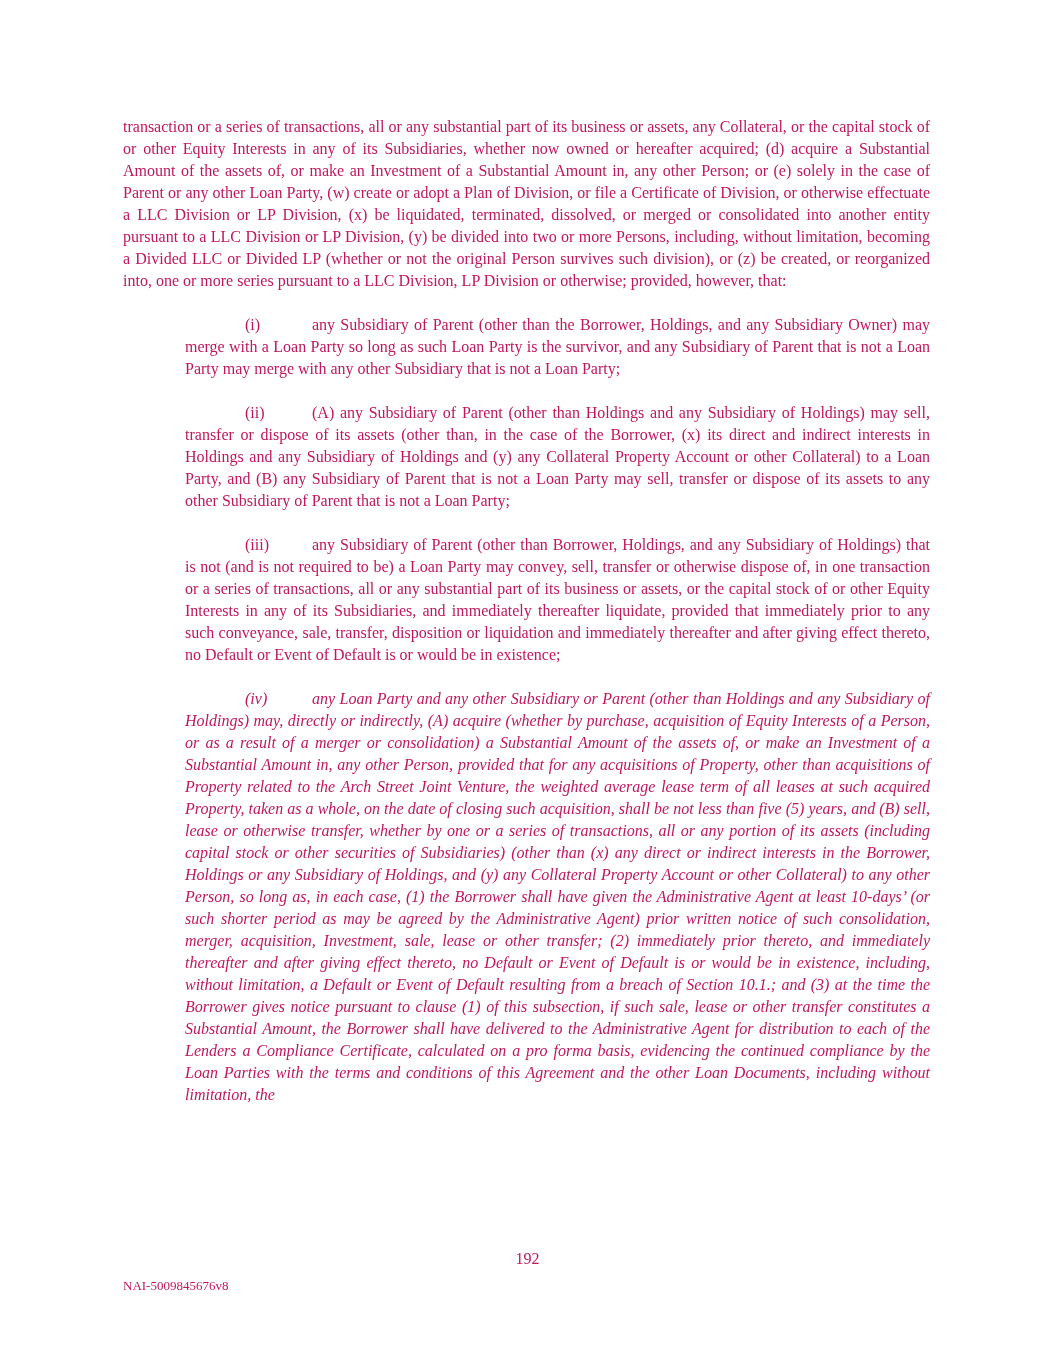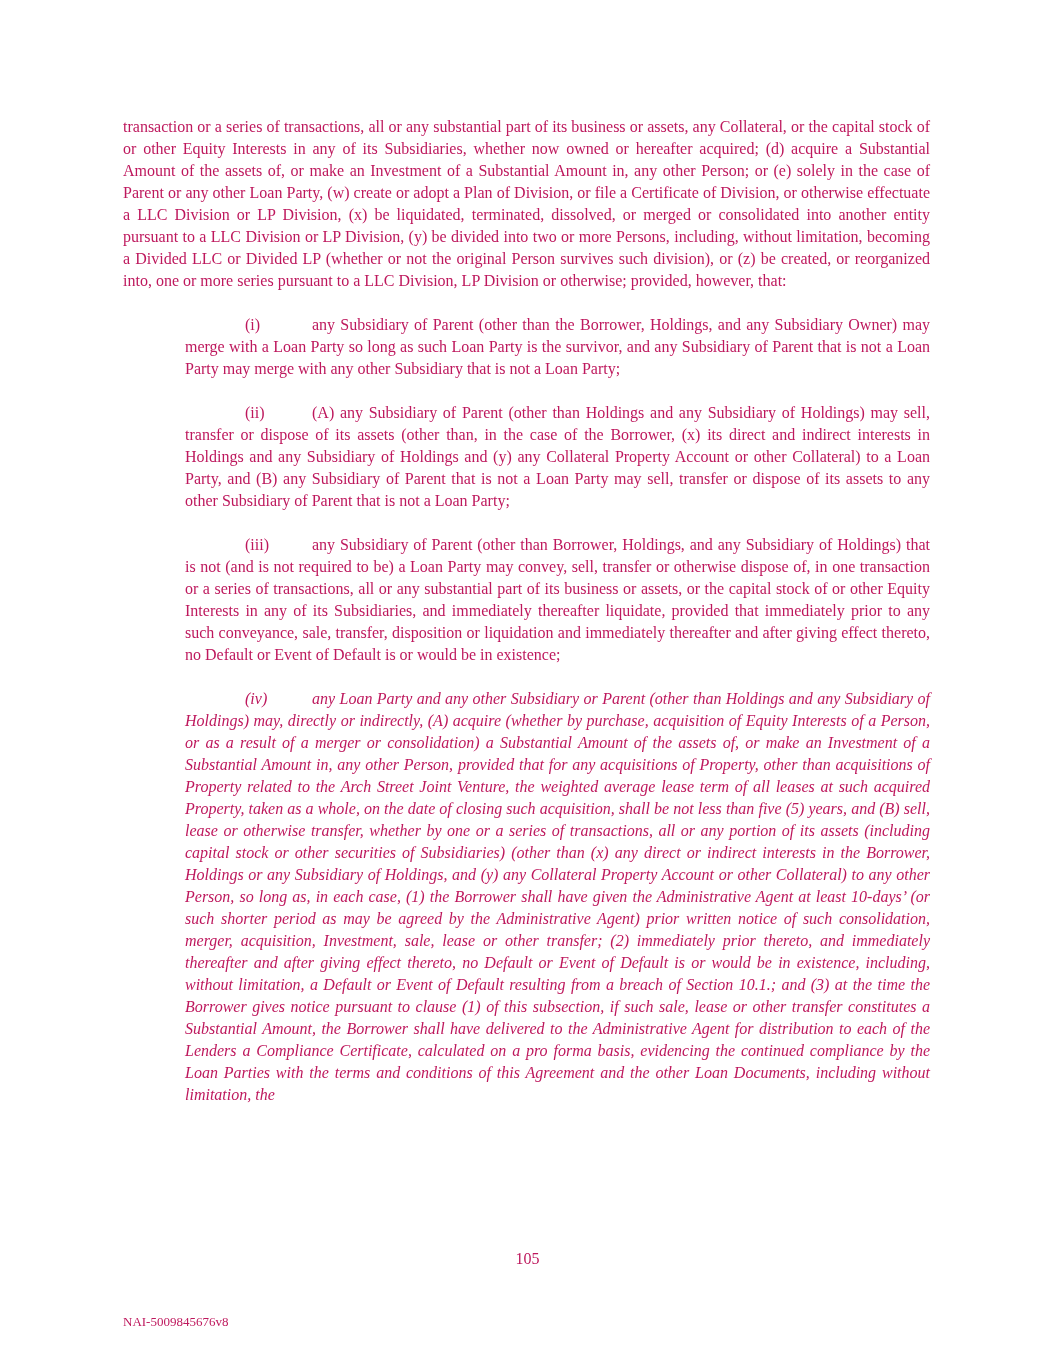--- a/index.html
+++ b/index.html
@@ -47,21 +47,21 @@
     left: 0;
     top: 1248px;
     width: 100%;
     text-align: center;
     font-size: 16px;
     line-height: 22px;
   }
   .doc-id {
     position: absolute;
     left: 123px;
-    top: 1314px;
+    top: 1278px;
     font-size: 13px;
     line-height: 16px;
   }
 </style>
 </head>
 <body>
 
 <div class="page">
 
   <div class="content">
@@ -71,17 +71,17 @@
     <p class="clause"><span class="clause-label">(i)</span><span>any Subsidiary of Parent (other than the Borrower, Holdings, and any Subsidiary Owner) may merge with a Loan Party so long as such Loan Party is the survivor, and any Subsidiary of Parent that is not a Loan Party may merge with any other Subsidiary that is not a Loan Party;</span></p>
 
     <p class="clause"><span class="clause-label">(ii)</span><span>(A) any Subsidiary of Parent (other than Holdings and any Subsidiary of Holdings) may sell, transfer or dispose of its assets (other than, in the case of the Borrower, (x) its direct and indirect interests in Holdings and any Subsidiary of Holdings and (y) any Collateral Property Account or other Collateral) to a Loan Party, and (B) any Subsidiary of Parent that is not a Loan Party may sell, transfer or dispose of its assets to any other Subsidiary of Parent that is not a Loan Party;</span></p>
 
     <p class="clause"><span class="clause-label">(iii)</span><span>any Subsidiary of Parent (other than Borrower, Holdings, and any Subsidiary of Holdings) that is not (and is not required to be) a Loan Party may convey, sell, transfer or otherwise dispose of, in one transaction or a series of transactions, all or any substantial part of its business or assets, or the capital stock of or other Equity Interests in any of its Subsidiaries, and immediately thereafter liquidate, provided that immediately prior to any such conveyance, sale, transfer, disposition or liquidation and immediately thereafter and after giving effect thereto, no Default or Event of Default is or would be in existence;</span></p>
 
     <p class="clause"><span class="clause-label">(iv)</span><span>any Loan Party and any other Subsidiary or Parent (other than Holdings and any Subsidiary of Holdings) may, directly or indirectly, (A) acquire (whether by purchase, acquisition of Equity Interests of a Person, or as a result of a merger or consolidation) a Substantial Amount of the assets of, or make an Investment of a Substantial Amount in, any other Person, provided that for any acquisitions of Property, other than acquisitions of Property related to the Arch Street Joint Venture, the weighted average lease term of all leases at such acquired Property, taken as a whole, on the date of closing such acquisition, shall be not less than five (5) years, and (B) sell, lease or otherwise transfer, whether by one or a series of transactions, all or any portion of its assets (including capital stock or other securities of Subsidiaries) (other than (x) any direct or indirect interests in the Borrower, Holdings or any Subsidiary of Holdings, and (y) any Collateral Property Account or other Collateral) to any other Person, so long as, in each case, (1) the Borrower shall have given the Administrative Agent at least 10-days’ (or such shorter period as may be agreed by the Administrative Agent) prior written notice of such consolidation, merger, acquisition, Investment, sale, lease or other transfer; (2) immediately prior thereto, and immediately thereafter and after giving effect thereto, no Default or Event of Default is or would be in existence, including, without limitation, a Default or Event of Default resulting from a breach of Section 10.1.; and (3) at the time the Borrower gives notice pursuant to clause (1) of this subsection, if such sale, lease or other transfer constitutes a Substantial Amount, the Borrower shall have delivered to the Administrative Agent for distribution to each of the Lenders a Compliance Certificate, calculated on a pro forma basis, evidencing the continued compliance by the Loan Parties with the terms and conditions of this Agreement and the other Loan Documents, including without limitation, the</span></p>
 
   </div>
 
-  <div class="page-number">105</div>
+  <div class="page-number">192</div>
 
   <div class="doc-id">NAI-5009845676v8</div>
 
 </div>
 
 </body></html>

